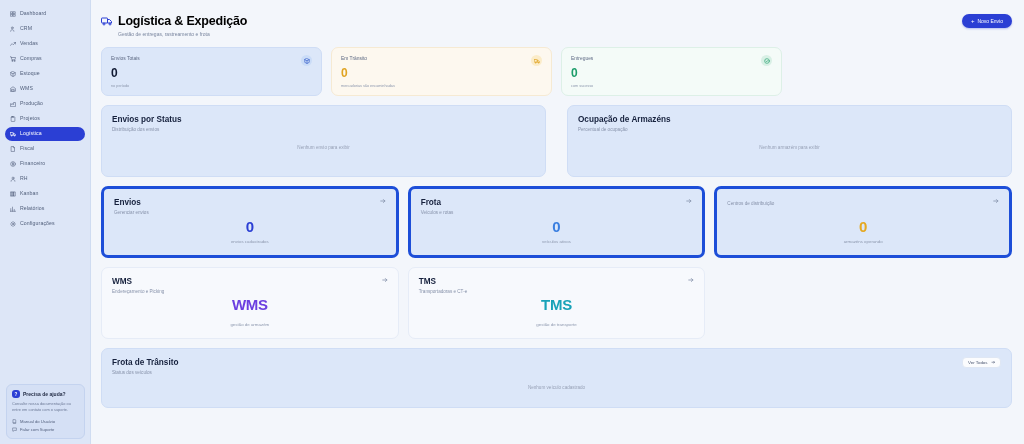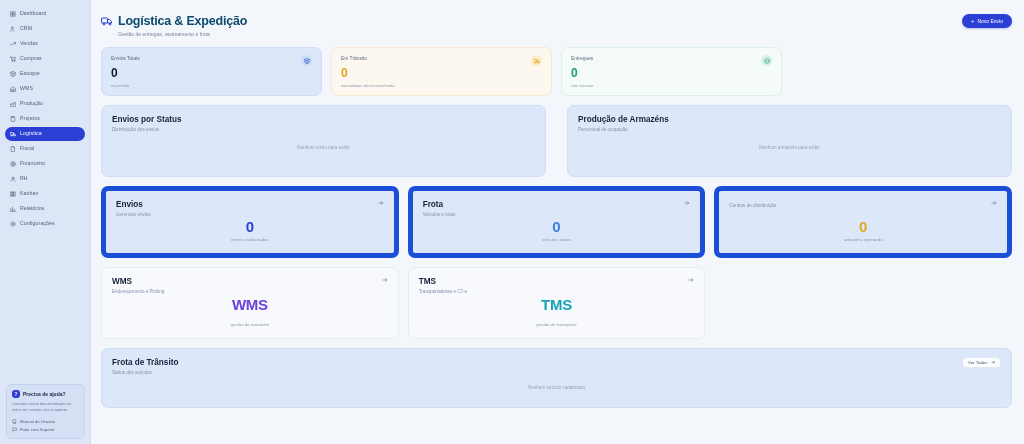--- a/index.html
+++ b/index.html
@@ -52,21 +52,21 @@
   .help-link { display: flex; align-items: center; gap: 3px; font-size: 4.2px; color: #54617e; padding: 1.5px 0; cursor: pointer; }
   .help-link svg { width: 5px; height: 5px; display:block; }
 
   
   .main { flex: 1; height: 444px; overflow: hidden; padding: 14px 12px 0 10px; }
 
   .page-head { display: flex; align-items: flex-start; justify-content: space-between; margin-bottom: 10px; }
   .title-row { display: flex; align-items: center; gap: 5px; }
   .title-icon { width: 12px; height: 12px; color: #2b3fd4; display:flex; }
   .title-icon svg { width: 12px; height: 12px; }
-  .page-title { font-size: 12.5px; font-weight: bold; color: #0c4a6e; letter-spacing: -.2px; }
+  .page-title { font-size: 12.5px; font-weight: bold; color: #000000; letter-spacing: -.2px; }
   .page-sub { font-size: 5px; color: #7a869f; margin-top: 3px; margin-left: 17px; }
   .primary-btn {
     display: inline-flex; align-items: center; gap: 3px;
     background: #2b3fd4; color: #fff;
     border: none; border-radius: 9px;
     height: 14px; padding: 0 9px;
     font-size: 5px; font-family: inherit; cursor: pointer;
     box-shadow: 0 1px 2px rgba(43,63,212,.3);
   }
   .primary-btn .plus { font-size: 6px; line-height: 1; }
@@ -113,21 +113,21 @@
     text-align: center; font-size: 4.6px; color: #98a2b7;
   }
 
   
   .modules { display: grid; grid-template-columns: repeat(3, 1fr); gap: 9px; margin-bottom: 9px; }
   .modules-2 { display: grid; grid-template-columns: repeat(3, 1fr); gap: 9px; margin-bottom: 9px; }
   .mcard {
     border-radius: 7px; height: 72px; padding: 9px 10px;
     position: relative; cursor: pointer;
   }
-  .mcard.fill-blue { background: #dce7f9; border: 5px solid #1d4ed8; }
+  .mcard.fill-blue { background: #dce7f9; border: 3px solid #1d4ed8; }
   .mcard.fill-light { background: #f7f9fd; border: 1px solid #e6ecf7; }
   .mcard .h { font-size: 8.2px; font-weight: bold; color: #16213d; }
   .mcard .s { font-size: 4.6px; color: #8792aa; margin-top: 3px; }
   .mcard .arrow { position: absolute; top: 9px; right: 10px; color: #7f8ca6; }
   .mcard .arrow svg { width: 6px; height: 6px; display:block; }
   .mcard .big {
     position: absolute; left: 0; right: 0; top: 45%;
     text-align: center; font-size: 15px; font-weight: bold; line-height: 1;
   }
   .mcard .bigtxt {
@@ -401,21 +401,21 @@
         </div>
       </div>
 
     <div class="panels" id="panels">
         <div class="panel">
           <div class="h">Envios por Status</div>
           <div class="s">Distribuição dos envios</div>
           <div class="empty">Nenhum envio para exibir</div>
         </div>
         <div class="panel">
-          <div class="h">Produção de Armazéns</div>
+          <div class="h">Ocupação de Armazéns</div>
           <div class="s">Percentual de ocupação</div>
           <div class="empty">Nenhum armazém para exibir</div>
         </div>
       </div>
 
     <div class="modules" id="mods1">
         <div class="mcard fill-blue">
           <div class="h">Envios</div>
           <div class="s">Gerenciar envios</div>
           <span class="arrow">

